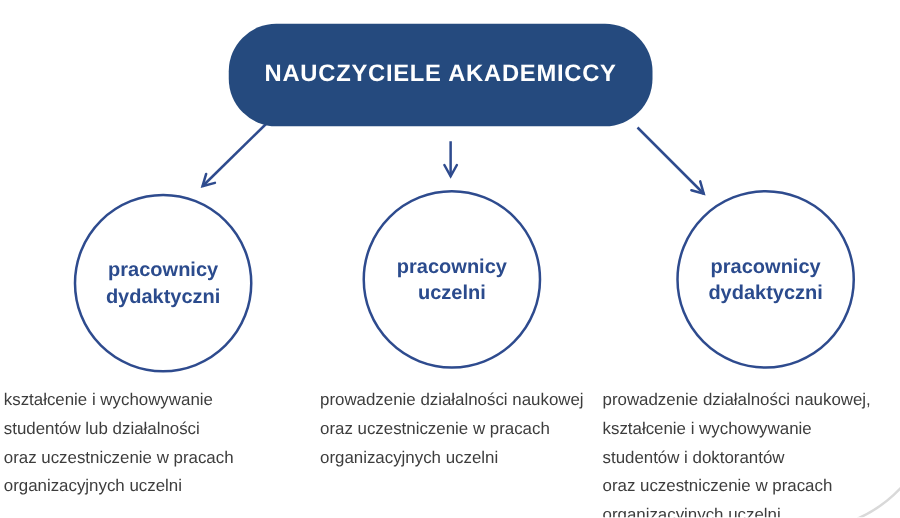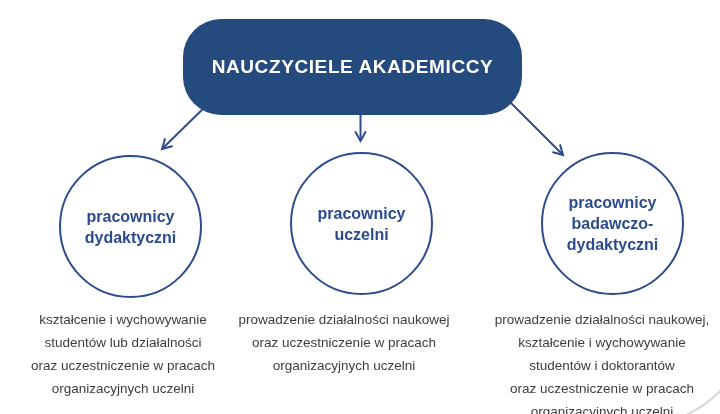--- a/index.html
+++ b/index.html
@@ -7,21 +7,21 @@
     position: relative;
     width: 720px;
     height: 414px;
     background: #ffffff;
     overflow: hidden;
     font-family: "Liberation Sans", sans-serif;
   }
   .header-pill {
     position: absolute;
     left: 183px; top: 19px;
-    width: 339px; height: 96px;
+    width: 339px; height: 82px;
     background: #254a7e;
     border-radius: 38px;
     display: flex;
     align-items: center;
     justify-content: center;
   }
   .header-pill .title {
     color: #ffffff;
     font-size: 19px;
     font-weight: 700;
@@ -53,27 +53,26 @@
     color: #2b4b8d;
     font-size: 16px;
     font-weight: 700;
     line-height: 21px;
     text-align: center;
     white-space: nowrap;
   }
   .desc {
     position: absolute;
     width: 240px;
-    text-align: center;
     color: #3d3d3d;
     font-size: 13.5px;
     line-height: 23px;
   }
   .desc-1 { left: 3px;   top: 308px; }
-  .desc-2 { left: 224px; top: 308px; }
+  .desc-2 { left: 256px; top: 308px; }
   .desc-3 { left: 482px; top: 308px; }
   .desc .desc-line { white-space: nowrap; }
 </style>
 </head>
 <body>
 
 <div class="stage">
 
   <svg class="connectors" viewBox="0 0 720 414" xmlns="http://www.w3.org/2000/svg">
     <defs>
@@ -96,21 +95,20 @@
     <span class="label-line">dydaktyczni</span>
   </div>
 
   <div class="circle circle-2">
     <span class="label-line">pracownicy</span>
     <span class="label-line">uczelni</span>
   </div>
 
   <div class="circle circle-3">
     <span class="label-line">pracownicy</span>
-    <span class="label-line">badawczo-</span>
     <span class="label-line">dydaktyczni</span>
   </div>
 
   <div class="desc desc-1">
     <div class="desc-line">kształcenie i wychowywanie</div>
     <div class="desc-line">studentów lub działalności</div>
     <div class="desc-line">oraz uczestniczenie w pracach</div>
     <div class="desc-line">organizacyjnych uczelni</div>
   </div>
 

